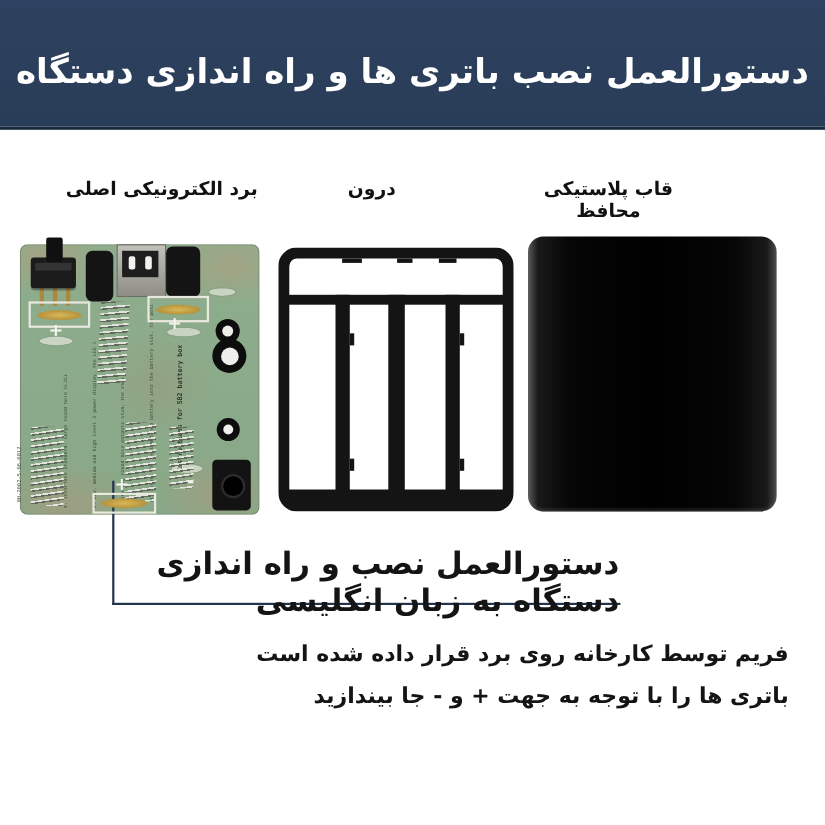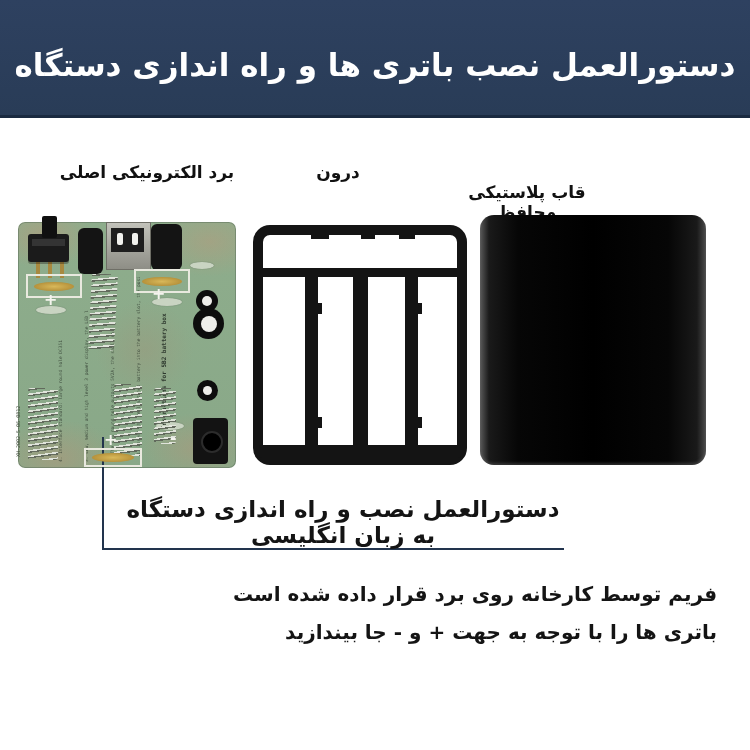--- a/index.html
+++ b/index.html
@@ -12,21 +12,21 @@
           border-bottom:3px solid #1a2a40;
           display:flex;align-items:center;justify-content:center;text-align:right;}
   .banner h1{margin:0;margin-top:14px;color:#ffffff;font-size:31px;font-weight:bold;
              direction:rtl;unicode-bidi:plaintext;letter-spacing:0;}
 
   
   .label{position:absolute;top:162px;height:26px;font-size:17px;font-weight:bold;color:#111;
          text-align:center;direction:rtl;unicode-bidi:plaintext;}
   .label-1{left:30px;width:180px;margin-left:27px;}
   .label-2{left:268px;width:140px;}
-  .label-3{left:442px;width:170px;margin-top:20px;}
+  .label-3{left:468px;width:170px;}
 
   
   .pcb{position:absolute;left:18px;top:222px;width:218px;height:246px;border-radius:7px;
        background:
          radial-gradient(ellipse 70px 45px at 12% 6%, rgba(187,152,122,.55), transparent 70%),
          radial-gradient(ellipse 80px 50px at 88% 8%, rgba(187,152,122,.45), transparent 70%),
          radial-gradient(ellipse 90px 55px at 18% 96%, rgba(180,148,120,.5), transparent 70%),
          radial-gradient(ellipse 80px 50px at 82% 92%, rgba(180,148,120,.45), transparent 70%),
          radial-gradient(ellipse 70px 70px at 58% 52%, rgba(165,140,115,.30), transparent 70%),
          linear-gradient(#8ead8c,#89a888);
@@ -62,22 +62,22 @@
   .frame{position:absolute;left:253px;top:225px;}
 
   
   .case{position:absolute;left:480px;top:215px;width:226px;height:250px;border-radius:14px;
         background:linear-gradient(90deg,#5a5a5a 0px,#1a1a1a 9px,#060606 38px,#000 50%,#060606 calc(100% - 38px),#1a1a1a calc(100% - 9px),#4c4c4c 100%);
         box-shadow:0 -2px 3px rgba(120,120,120,.35) inset;}
 
   
   .callout-v{position:absolute;left:102px;top:437px;width:2px;height:113px;background:#22344d;}
   .callout-h{position:absolute;left:102px;top:548px;width:462px;height:2px;background:#22344d;}
-  .caption{position:absolute;right:187px;top:496px;width:440px;font-size:23px;font-weight:bold;
-           color:#141414;text-align:center;direction:rtl;unicode-bidi:plaintext;}
+  .caption{position:absolute;right:187px;top:496px;width:440px;font-size:28px;font-weight:bold;
+           color:#141414;text-align:right;direction:rtl;unicode-bidi:plaintext;}
 
   
   .instructions{position:absolute;right:33px;top:584px;width:640px;text-align:right;direction:rtl;}
   .instr{font-size:20px;font-weight:bold;color:#141414;line-height:21px;margin-bottom:17px;
          unicode-bidi:plaintext;}
 </style>
 </head>
 <body>
 
 <div class="canvas">

